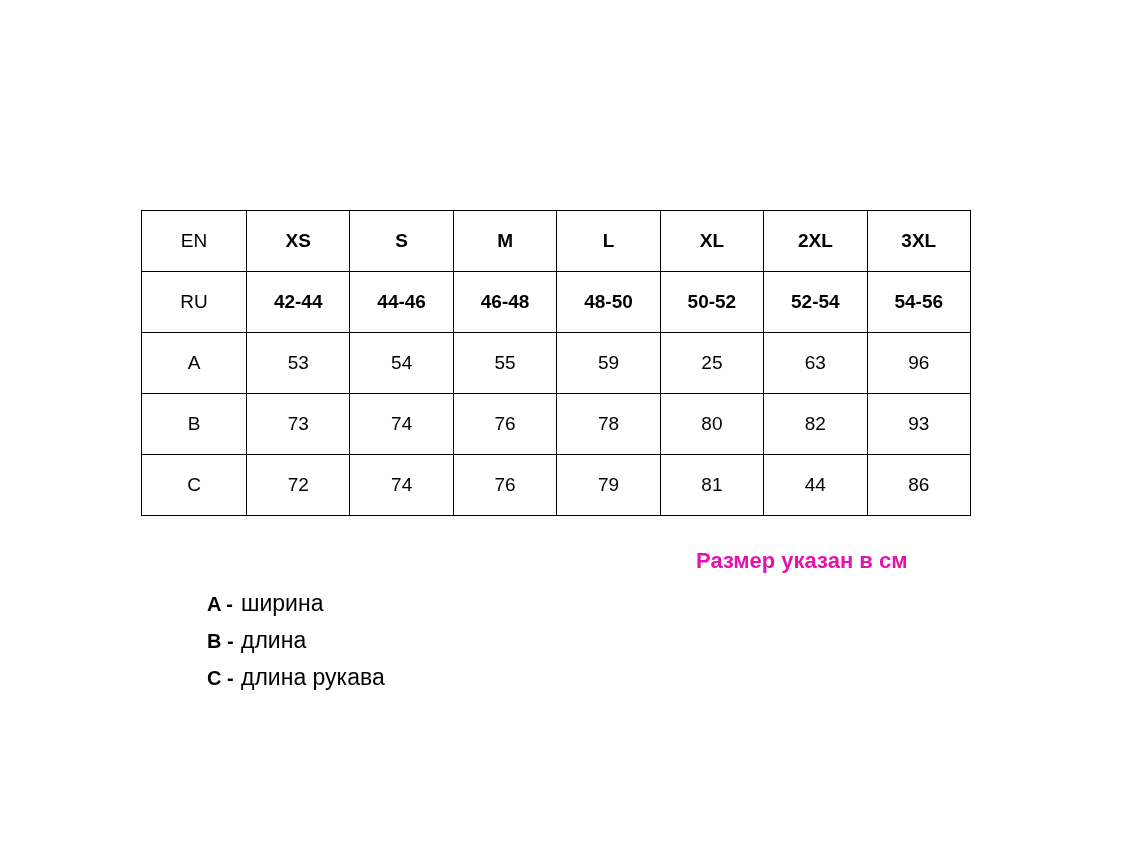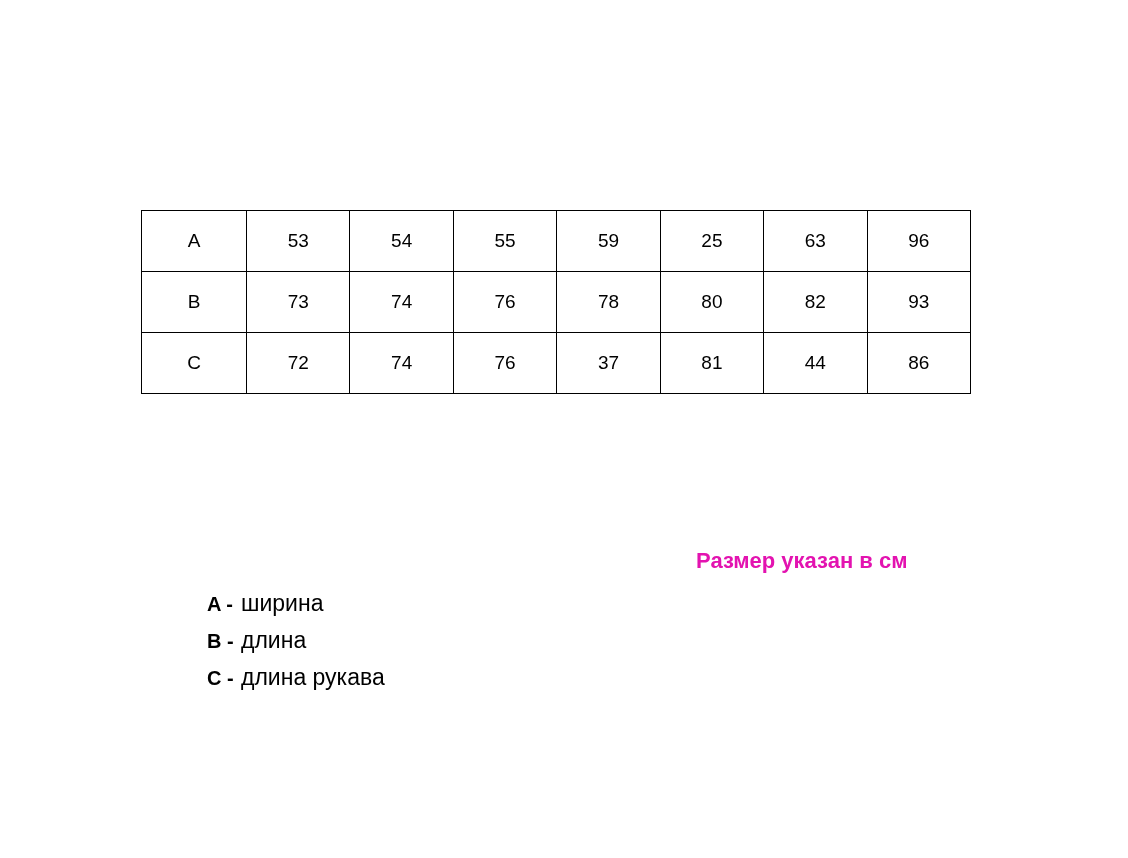--- a/index.html
+++ b/index.html
@@ -84,20 +84,40 @@
   .legend-val {
     font-size: 23px;
     font-weight: normal;
   }
 </style>
 </head>
 <body>
 
 <table class="size-table">
   <tbody>
+    <tr class="row-en">
+      <td class="label-col">EN</td>
+      <td>XS</td>
+      <td>S</td>
+      <td>M</td>
+      <td>L</td>
+      <td>XL</td>
+      <td>2XL</td>
+      <td>3XL</td>
+    </tr>
+    <tr class="row-ru">
+      <td class="label-col">RU</td>
+      <td>42-44</td>
+      <td>44-46</td>
+      <td>46-48</td>
+      <td>48-50</td>
+      <td>50-52</td>
+      <td>52-54</td>
+      <td>54-56</td>
+    </tr>
     <tr class="row-measure">
       <td class="label-col">A</td>
       <td>53</td>
       <td>54</td>
       <td>55</td>
       <td>59</td>
       <td>25</td>
       <td>63</td>
       <td>96</td>
     </tr>
@@ -109,21 +129,21 @@
       <td>78</td>
       <td>80</td>
       <td>82</td>
       <td>93</td>
     </tr>
     <tr class="row-measure">
       <td class="label-col">C</td>
       <td>72</td>
       <td>74</td>
       <td>76</td>
-      <td>37</td>
+      <td>79</td>
       <td>81</td>
       <td>44</td>
       <td>86</td>
     </tr>
   </tbody>
 </table>
 
 <div class="units-note">Размер указан в см</div>
 
 <div class="legend">

